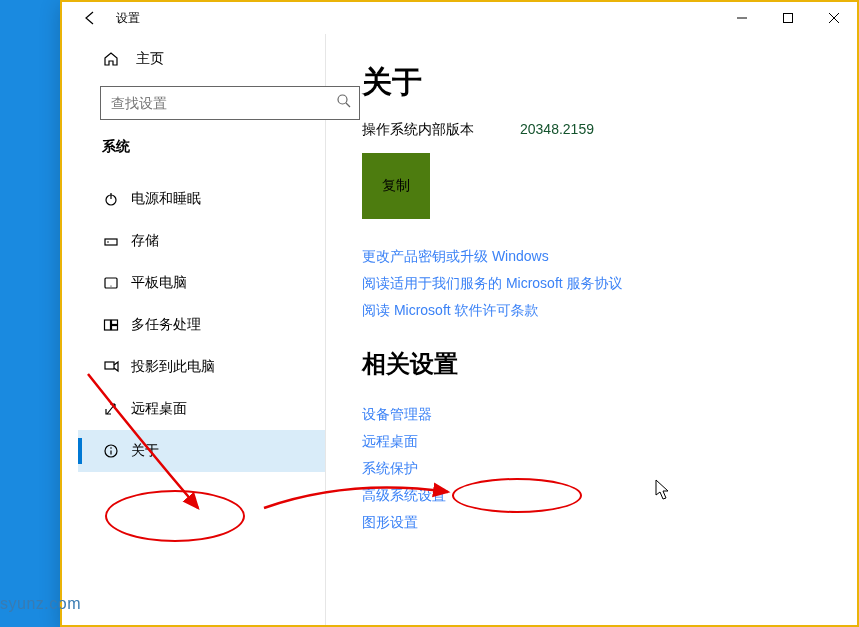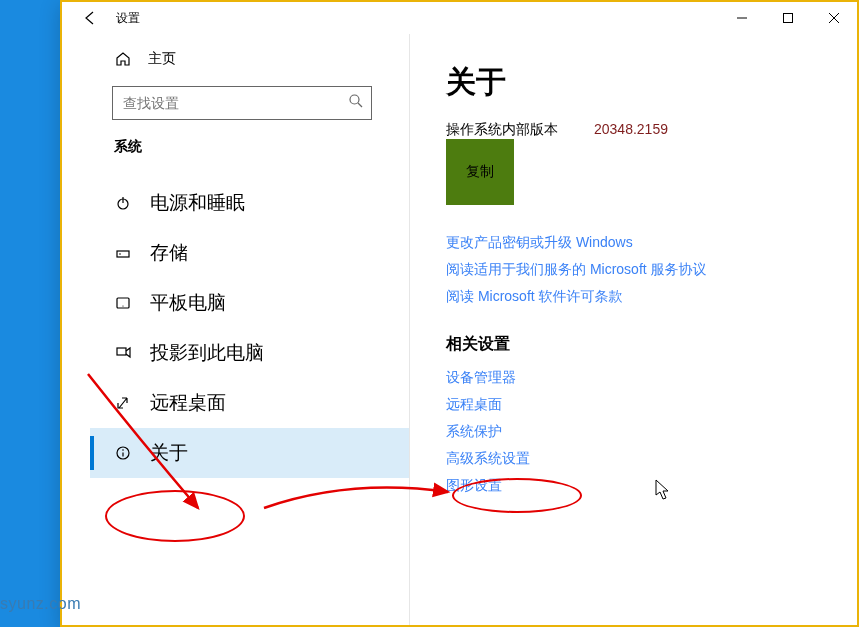--- a/index.html
+++ b/index.html
@@ -9,47 +9,47 @@
     position:absolute; left:60px; top:0; width:799px; height:627px;
     background:#fff; border:2px solid #eab308; box-shadow:0 4px 20px rgba(0,0,0,.2);
   }
   .titlebar { height:32px; display:flex; align-items:center; justify-content:space-between; }
   .titlebar-left { display:flex; align-items:center; gap:18px; padding-left:18px; }
   .back-btn { width:18px; height:18px; display:flex; align-items:center; justify-content:center; color:#000; cursor:pointer; }
   .win-title { font-size:12px; color:#000; }
   .win-controls { display:flex; height:100%; }
   .wc { width:46px; height:100%; display:flex; align-items:center; justify-content:center; cursor:pointer; }
   .body { display:flex; height:calc(100% - 32px); }
-  .sidebar { width:324px; border-right:1px solid #e6e6e6; padding:8px 0 0 4px;margin-left:24px; }
+  .sidebar { width:264px; border-right:1px solid #e6e6e6; padding:8px 0 0 16px; }
   .home-row { display:flex; align-items:center; gap:16px; padding:8px 24px; font-size:14px; cursor:pointer; }
   .search-wrap { padding:10px 22px 14px 22px; }
   .search-box { position:relative; width:260px; }
   .search-input {
     width:100%; height:34px; border:1px solid #666; padding:0 34px 0 10px;
     font-size:14px; outline:none; font-family:inherit;
   }
   .search-input::placeholder { color:#767676; }
   .search-icon { position:absolute; right:8px; top:50%; transform:translateY(-50%); color:#666; }
   .group-label { font-size:14px; font-weight:600; padding:4px 24px 10px 24px; }
   .nav-list { padding-top:12px; }
-  .nav-item { position:relative; display:flex; align-items:center; gap:18px; padding:12px 24px; font-size:19px; cursor:pointer; }
+  .nav-item { position:relative; display:flex; align-items:center; gap:11px; padding:12px 24px; font-size:14px; cursor:pointer; }
   .nav-item.selected { background:#d9ecf9; }
   .nav-item.selected::before { content:""; position:absolute; left:0; top:8px; bottom:8px; width:4px; background:#0078d4; }
   .nav-icon { width:18px; height:18px; display:flex; align-items:center; justify-content:center; color:#000; flex-shrink:0; }
   .main { flex:1; padding:28px 36px 20px 36px; overflow:auto; }
   .page-title { font-size:30px; font-weight:600; margin-bottom:18px; }
-  .kv-row { display:flex; gap:36px; font-size:14px; }
+  .kv-row { display:flex; gap:46px; font-size:14px; margin-bottom:14px; }
   .kv-label { color:#000; }
-  .kv-value { color:#7f1d1d; }
+  .kv-value { color:#14532d; }
   .copy-btn {
     display:inline-block; padding:24px 20px; font-size:14px; background:#4d7c0f; border:none;
     margin-bottom:20px; cursor:pointer; font-family:inherit;
   }
   .link { display:block; font-size:14px; color:#3b82f6; margin:9px 0; cursor:pointer; }
-  .section-h { font-size:16px; font-weight:600; margin-top:28px; margin-bottom:14px; }
+  .section-h { font-size:24px; font-weight:600; margin-top:28px; margin-bottom:26px; }
   .watermark { position:absolute; left:0; bottom:14px; font-size:16px; color:#397bb2; letter-spacing:.5px; pointer-events:none; }
   .annot-ellipse { position:absolute; border:2.5px solid #e30000; border-radius:50%; pointer-events:none; }
   .annot-arrow { position:absolute; pointer-events:none; }
   .cursor { position:absolute; pointer-events:none; }
 </style>
 </head>
 <body>
 
 <div class="desktop">
   <div class="window">
@@ -124,20 +124,30 @@
               <span>存储</span>
             </div>
             <div class="nav-item">
               <span class="nav-icon">
                 <svg width="16" height="16" viewBox="0 0 16 16">
                   <rect x="2" y="3" width="12" height="10" rx="1" fill="none" stroke="currentColor" stroke-width="1.2"></rect>
                   <circle cx="8" cy="11" r="0.6" fill="currentColor"></circle>
                 </svg>
               </span>
               <span>平板电脑</span>
+            </div>
+            <div class="nav-item">
+              <span class="nav-icon">
+                <svg width="16" height="16" viewBox="0 0 16 16">
+                  <rect x="1.5" y="3" width="6" height="10" fill="none" stroke="currentColor" stroke-width="1.2"></rect>
+                  <rect x="8.5" y="3" width="6" height="4.5" fill="none" stroke="currentColor" stroke-width="1.2"></rect>
+                  <rect x="8.5" y="8.5" width="6" height="4.5" fill="none" stroke="currentColor" stroke-width="1.2"></rect>
+                </svg>
+              </span>
+              <span>多任务处理</span>
             </div>
             <div class="nav-item">
               <span class="nav-icon">
                 <svg width="16" height="16" viewBox="0 0 16 16">
                   <rect x="2" y="3" width="9" height="7" fill="none" stroke="currentColor" stroke-width="1.2"></rect>
                   <path d="M11 6 L15 3 V12 L11 9" fill="none" stroke="currentColor" stroke-width="1.2"></path>
                 </svg>
               </span>
               <span>投影到此电脑</span>
             </div>

